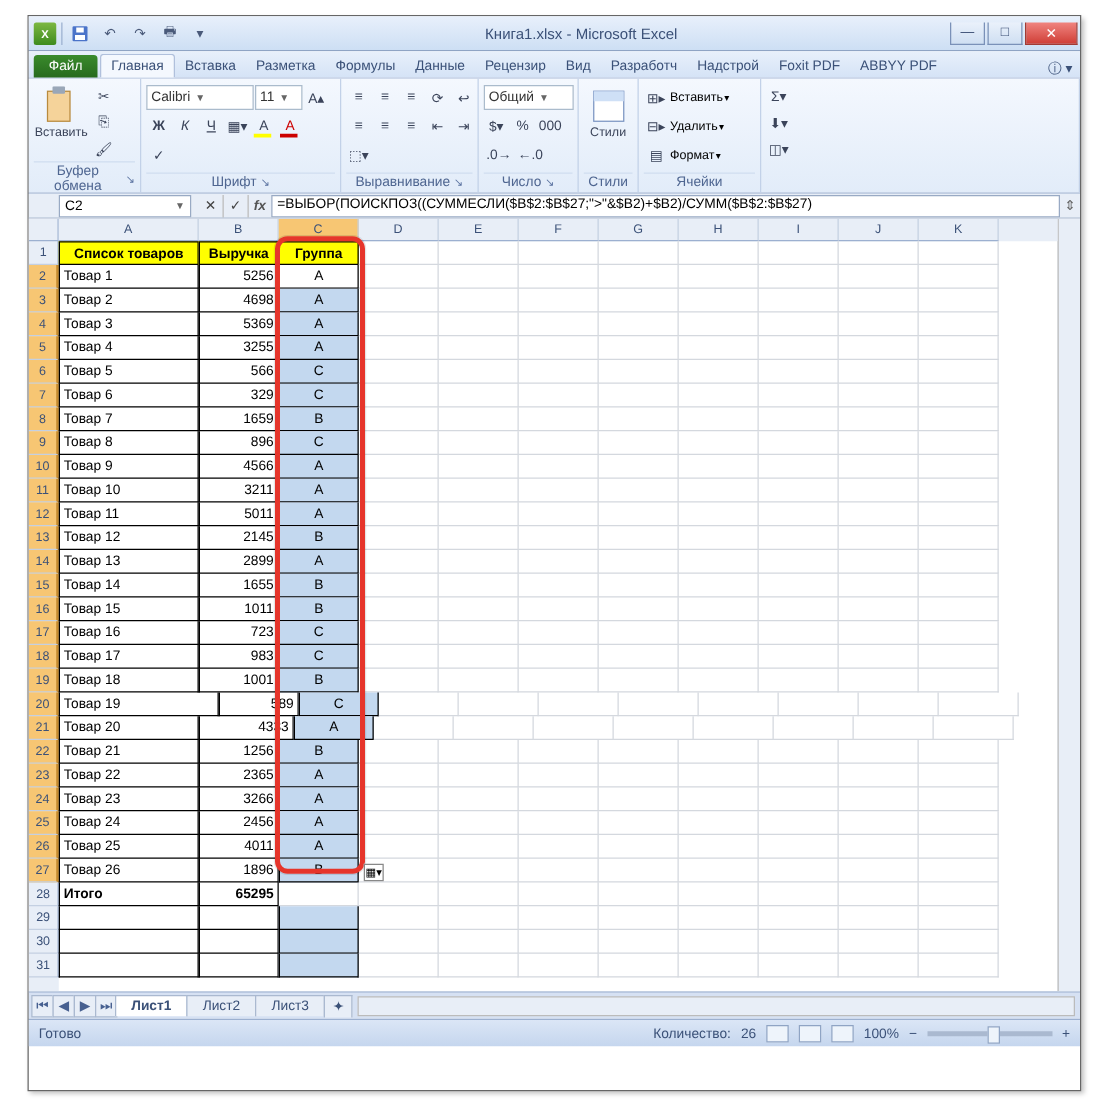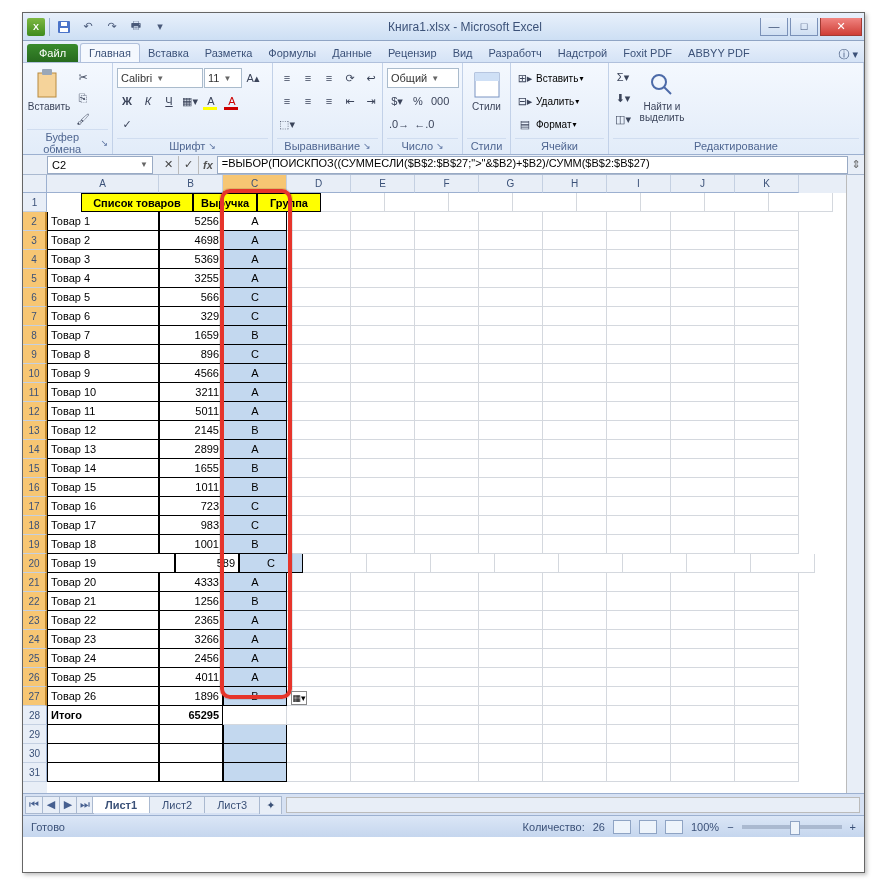--- a/index.html
+++ b/index.html
@@ -273,33 +273,21 @@
         </div>
   </div>
 
   <div class="rgroup" style="flex:1">
    <div class="rgroup-content">
     <div class="smallcol">
      <div class="sbtn">Σ▾</div>
      <div class="sbtn">⬇▾</div>
      <div class="sbtn">◫▾</div>
     </div>
-    <div class="bigbtn" style="width:54px">
-            <div class="ico">
-              <svg width="26" height="26">
-                <circle cx="10" cy="10" r="7" fill="none" stroke="#4c6aa8" stroke-width="2"></circle>
-                <line x1="15" y1="15" x2="22" y2="22" stroke="#4c6aa8" stroke-width="2"></line>
-              </svg>
-            </div>
-            <div class="lbl">Найти и выделить</div>
-          </div>
    </div>
-   <div class="rgroup-label">
-          <span>Редактирование</span>
-        </div>
   </div>
  </div>
 
  <div class="formula-row">
   <div class="namebox">
         <span>C2</span>
         <span class="dd">▼</span>
       </div>
   <div class="fx-area">
    <div class="fx-btn">✕</div>
@@ -356,21 +344,21 @@
           <div class="ch" style="width: 64px;">E</div>
           <div class="ch" style="width: 64px;">F</div>
           <div class="ch" style="width: 64px;">G</div>
           <div class="ch" style="width: 64px;">H</div>
           <div class="ch" style="width: 64px;">I</div>
           <div class="ch" style="width: 64px;">J</div>
           <div class="ch" style="width: 64px;">K</div>
         </div>
    <div class="cells" id="cells">
           <div class="row">
-            <div class="cell hdr colA" style="width: 112px; margin-left: 34px;">Список товаров</div>
+            <div class="cell hdr colA" style="width: 112px;">Список товаров</div>
             <div class="cell hdr colB" style="width: 64px;">Выручка</div>
             <div class="cell hdr colC" style="width: 64px;">Группа</div>
             <div class="cell " style="width: 64px;"></div>
             <div class="cell " style="width: 64px;"></div>
             <div class="cell " style="width: 64px;"></div>
             <div class="cell " style="width: 64px;"></div>
             <div class="cell " style="width: 64px;"></div>
             <div class="cell " style="width: 64px;"></div>
             <div class="cell " style="width: 64px;"></div>
             <div class="cell " style="width: 64px;"></div>
@@ -617,21 +605,21 @@
             <div class="cell " style="width: 64px;"></div>
             <div class="cell " style="width: 64px;"></div>
             <div class="cell " style="width: 64px;"></div>
             <div class="cell " style="width: 64px;"></div>
             <div class="cell " style="width: 64px;"></div>
             <div class="cell " style="width: 64px;"></div>
             <div class="cell " style="width: 64px;"></div>
           </div>
           <div class="row">
             <div class="cell bdr colA" style="width: 112px;">Товар 20</div>
-            <div class="cell bdr num colB" style="width: 64px;">4333</div>
+            <div class="cell bdr num colB" style="width: 76px;">4333</div>
             <div class="cell bdr ctr colC sel" style="width: 64px;">A</div>
             <div class="cell " style="width: 64px;"></div>
             <div class="cell " style="width: 64px;"></div>
             <div class="cell " style="width: 64px;"></div>
             <div class="cell " style="width: 64px;"></div>
             <div class="cell " style="width: 64px;"></div>
             <div class="cell " style="width: 64px;"></div>
             <div class="cell " style="width: 64px;"></div>
             <div class="cell " style="width: 64px;"></div>
           </div>

